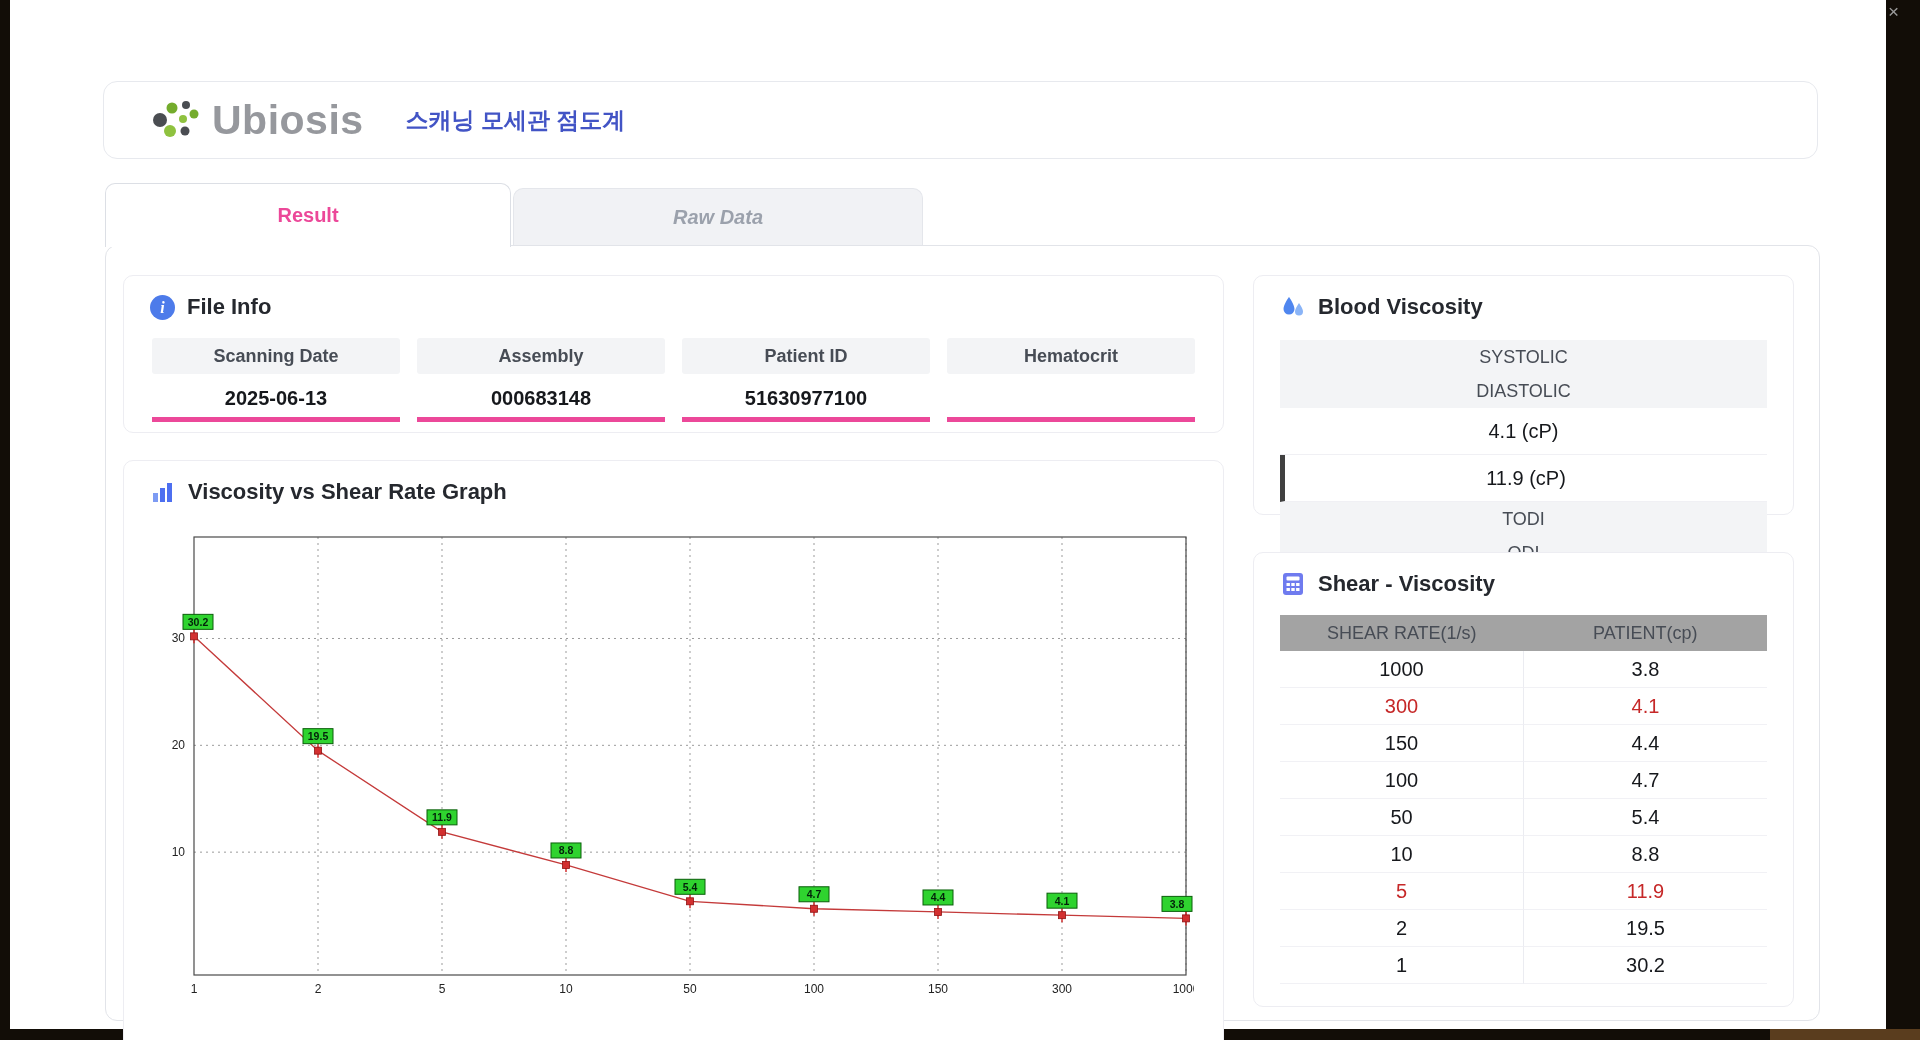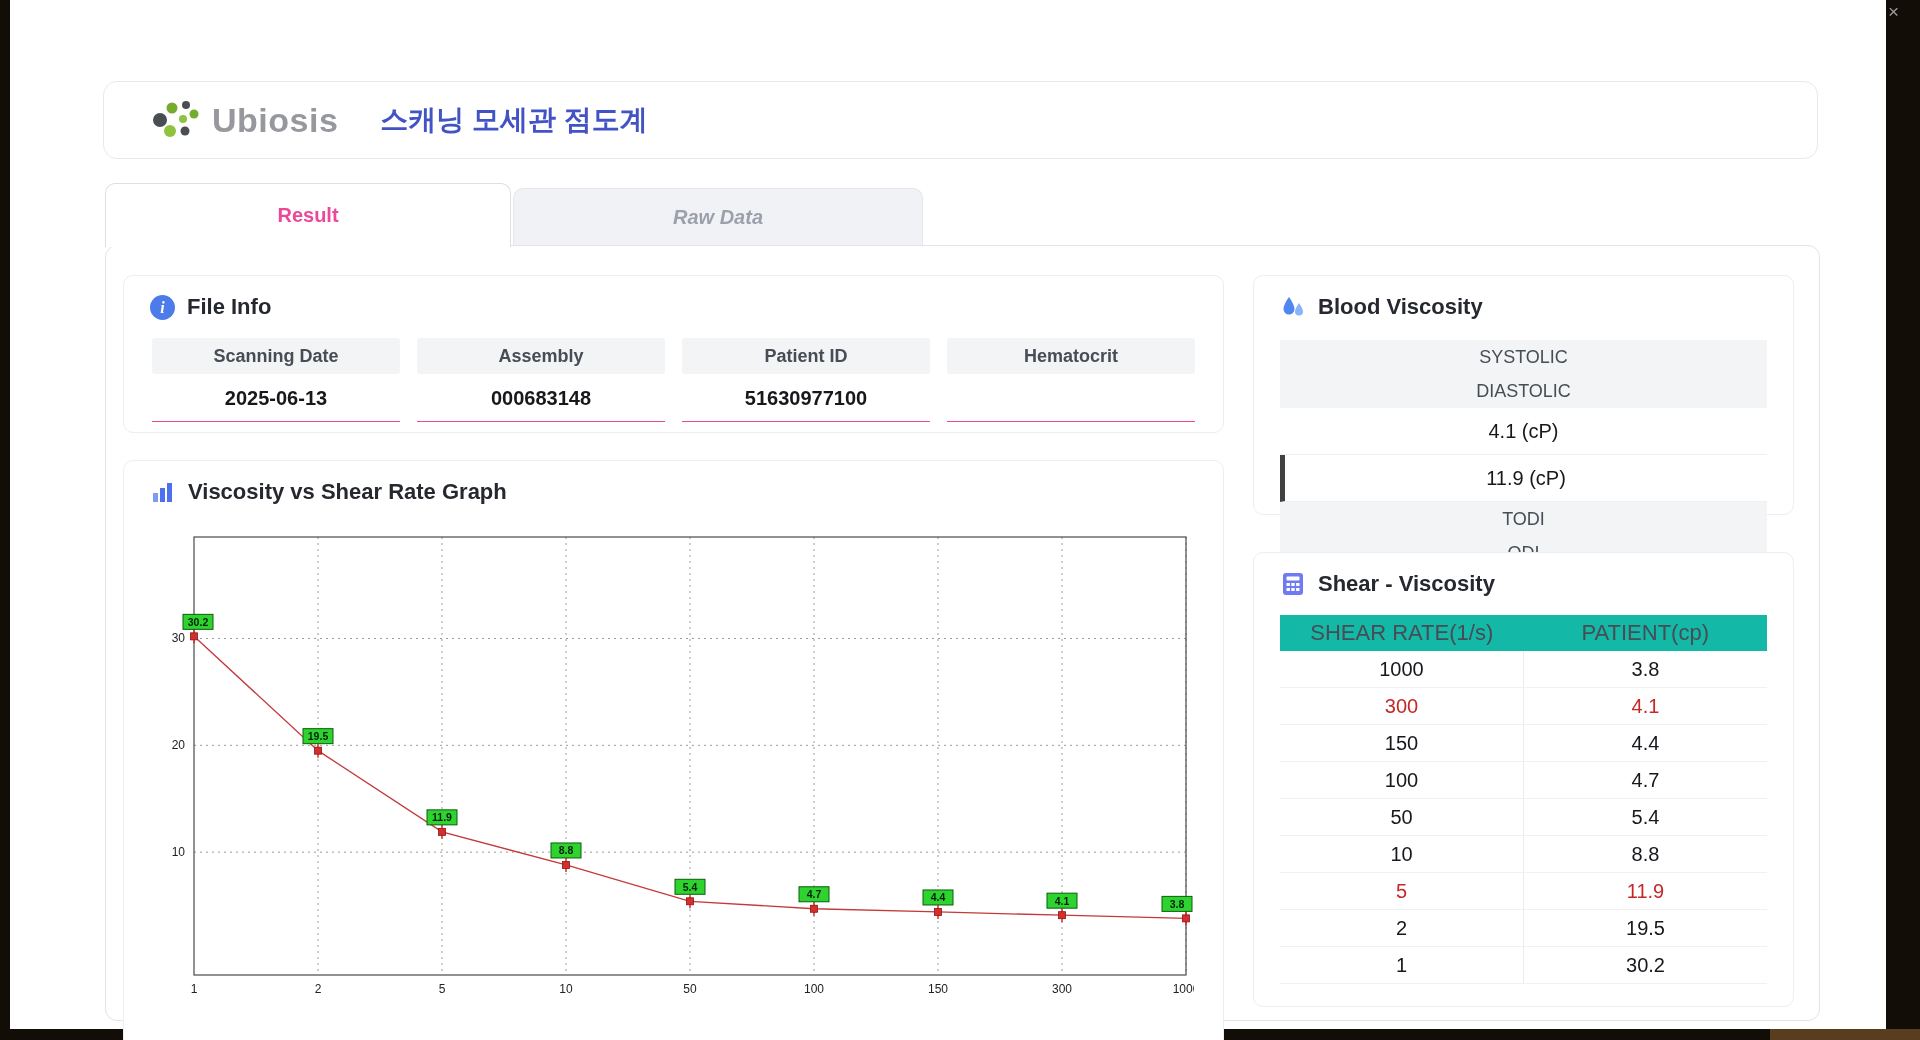--- a/index.html
+++ b/index.html
@@ -8,22 +8,22 @@
   body::after { content:""; position:absolute; right:0; bottom:0; width:150px; height:11px; background:#5a3d1e; }
 
   .page { position:absolute; left:10px; top:0; width:1876px; height:1029px; background:#ffffff; }
 
   .close-x { position:absolute; left:1888px; top:2px; font-size:19px; color:#9a9a9a; line-height:1; cursor:pointer; z-index:20; }
 
   
   .header-card { position:absolute; left:93px; top:81px; width:1715px; height:78px; border:1px solid #e7e9ee;
                  border-radius:14px; display:flex; align-items:center; padding:0 46px; background:#fff; }
   .logo-group { display:flex; align-items:center; gap:10px; }
-  .logo-text { font-size:34px; font-weight:600; color:#96989d; letter-spacing:0.5px; }
-  .app-title { margin-left:42px; font-size:28px; font-weight:700; color:#4254c5; }
+  .logo-text { font-size:41px; font-weight:600; color:#96989d; letter-spacing:0.5px; }
+  .app-title { margin-left:42px; font-size:23px; font-weight:700; color:#4254c5; }
 
   
   .tab { position:absolute; text-align:center; font-weight:700; font-size:20px; border-radius:10px 10px 0 0; cursor:pointer; }
   .tab-result { left:95px; top:183px; width:406px; height:64px; line-height:62px; background:#fff;
                 border:1px solid #dcdfe5; border-bottom:none; color:#ec4899; z-index:3; }
   .tab-raw { left:503px; top:188px; width:410px; height:57px; line-height:57px; background:#f1f2f5;
              border:1px solid #e4e6eb; border-bottom:none; color:#9ba1ac; z-index:1;font-style:italic; }
 
   .content-panel { position:absolute; left:95px; top:245px; width:1715px; height:776px; border:1px solid #e2e4e9;
                    border-radius:12px; background:#fff; z-index:2; }
@@ -39,35 +39,35 @@
   .sv-card    { left:1147px; top:306px; width:541px;  height:455px; }
 
   .icon-info { display:inline-block; width:25px; height:25px; border-radius:50%; background:#4d7bea; color:#fff;
                font-weight:bold; font-style:italic; text-align:center; line-height:25px; font-size:16px;
                font-family:"Liberation Serif", serif; }
 
   
   .fi-fields { position:absolute; left:28px; top:62px; right:28px; display:flex; gap:17px; }
   .fi-col { flex:1;font-weight:bold; }
   .fi-head { height:36px; line-height:36px; background:#f3f4f6; text-align:center; font-size:18px; color:#474c55; border-radius:3px; }
-  .fi-val  { height:48px; line-height:48px; text-align:center; font-size:20px; color:#16181c; border-bottom:1px solid #ec4899; }
+  .fi-val  { height:48px; line-height:48px; text-align:center; font-size:20px; color:#16181c; border-bottom:5px solid #ec4899; }
 
   
   .bv-table { position:absolute; left:26px; right:26px; top:64px; }
   .bv-row { display:flex;flex-direction:column; }
   .bv-cell { flex:1; text-align:center; }
   .bv-head .bv-cell { height:34px; line-height:34px; background:#f3f4f6; font-size:18px; color:#474c55; }
   .bv-val  .bv-cell { height:46px; line-height:46px; font-size:20px; color:#16181c; border-bottom:1px solid #f0f0f4; }
   .bv-val  .bv-cell + .bv-cell { border-left:5px solid #404040; }
 
   
   .sv-table { position:absolute; left:26px; right:26px; top:62px; }
   .sv-row { display:flex; }
   .sv-cell { flex:1; text-align:center; }
-  .sv-head .sv-cell { height:36px; line-height:36px; background:#14b8a6; font-size:22px; color:#474c55; }
+  .sv-head .sv-cell { height:36px; line-height:36px; background:#a3a3a3; font-size:18px; color:#474c55; }
   #sv-rows .sv-row .sv-cell { height:37px; line-height:37px; font-size:20px; color:#16181c; border-bottom:1px solid #f1f1f5; }
   #sv-rows .sv-row .sv-cell + .sv-cell { border-left:1px solid #ebecf1; }
 
   
   .chart-svg { position:absolute; left:30px; top:70px; }
   .grid { stroke:#9b9b9b; stroke-width:1; stroke-dasharray:2 4; }
   .ytick { font-size:12px; fill:#222; text-anchor:end; }
   .xtick { font-size:12px; fill:#222; text-anchor:middle; }
   .plot-border { fill:none; stroke:#4a4a4a; stroke-width:1.2; }
   .pt-label { font-size:10.5px; font-weight:bold; fill:#03210a; text-anchor:middle; }

